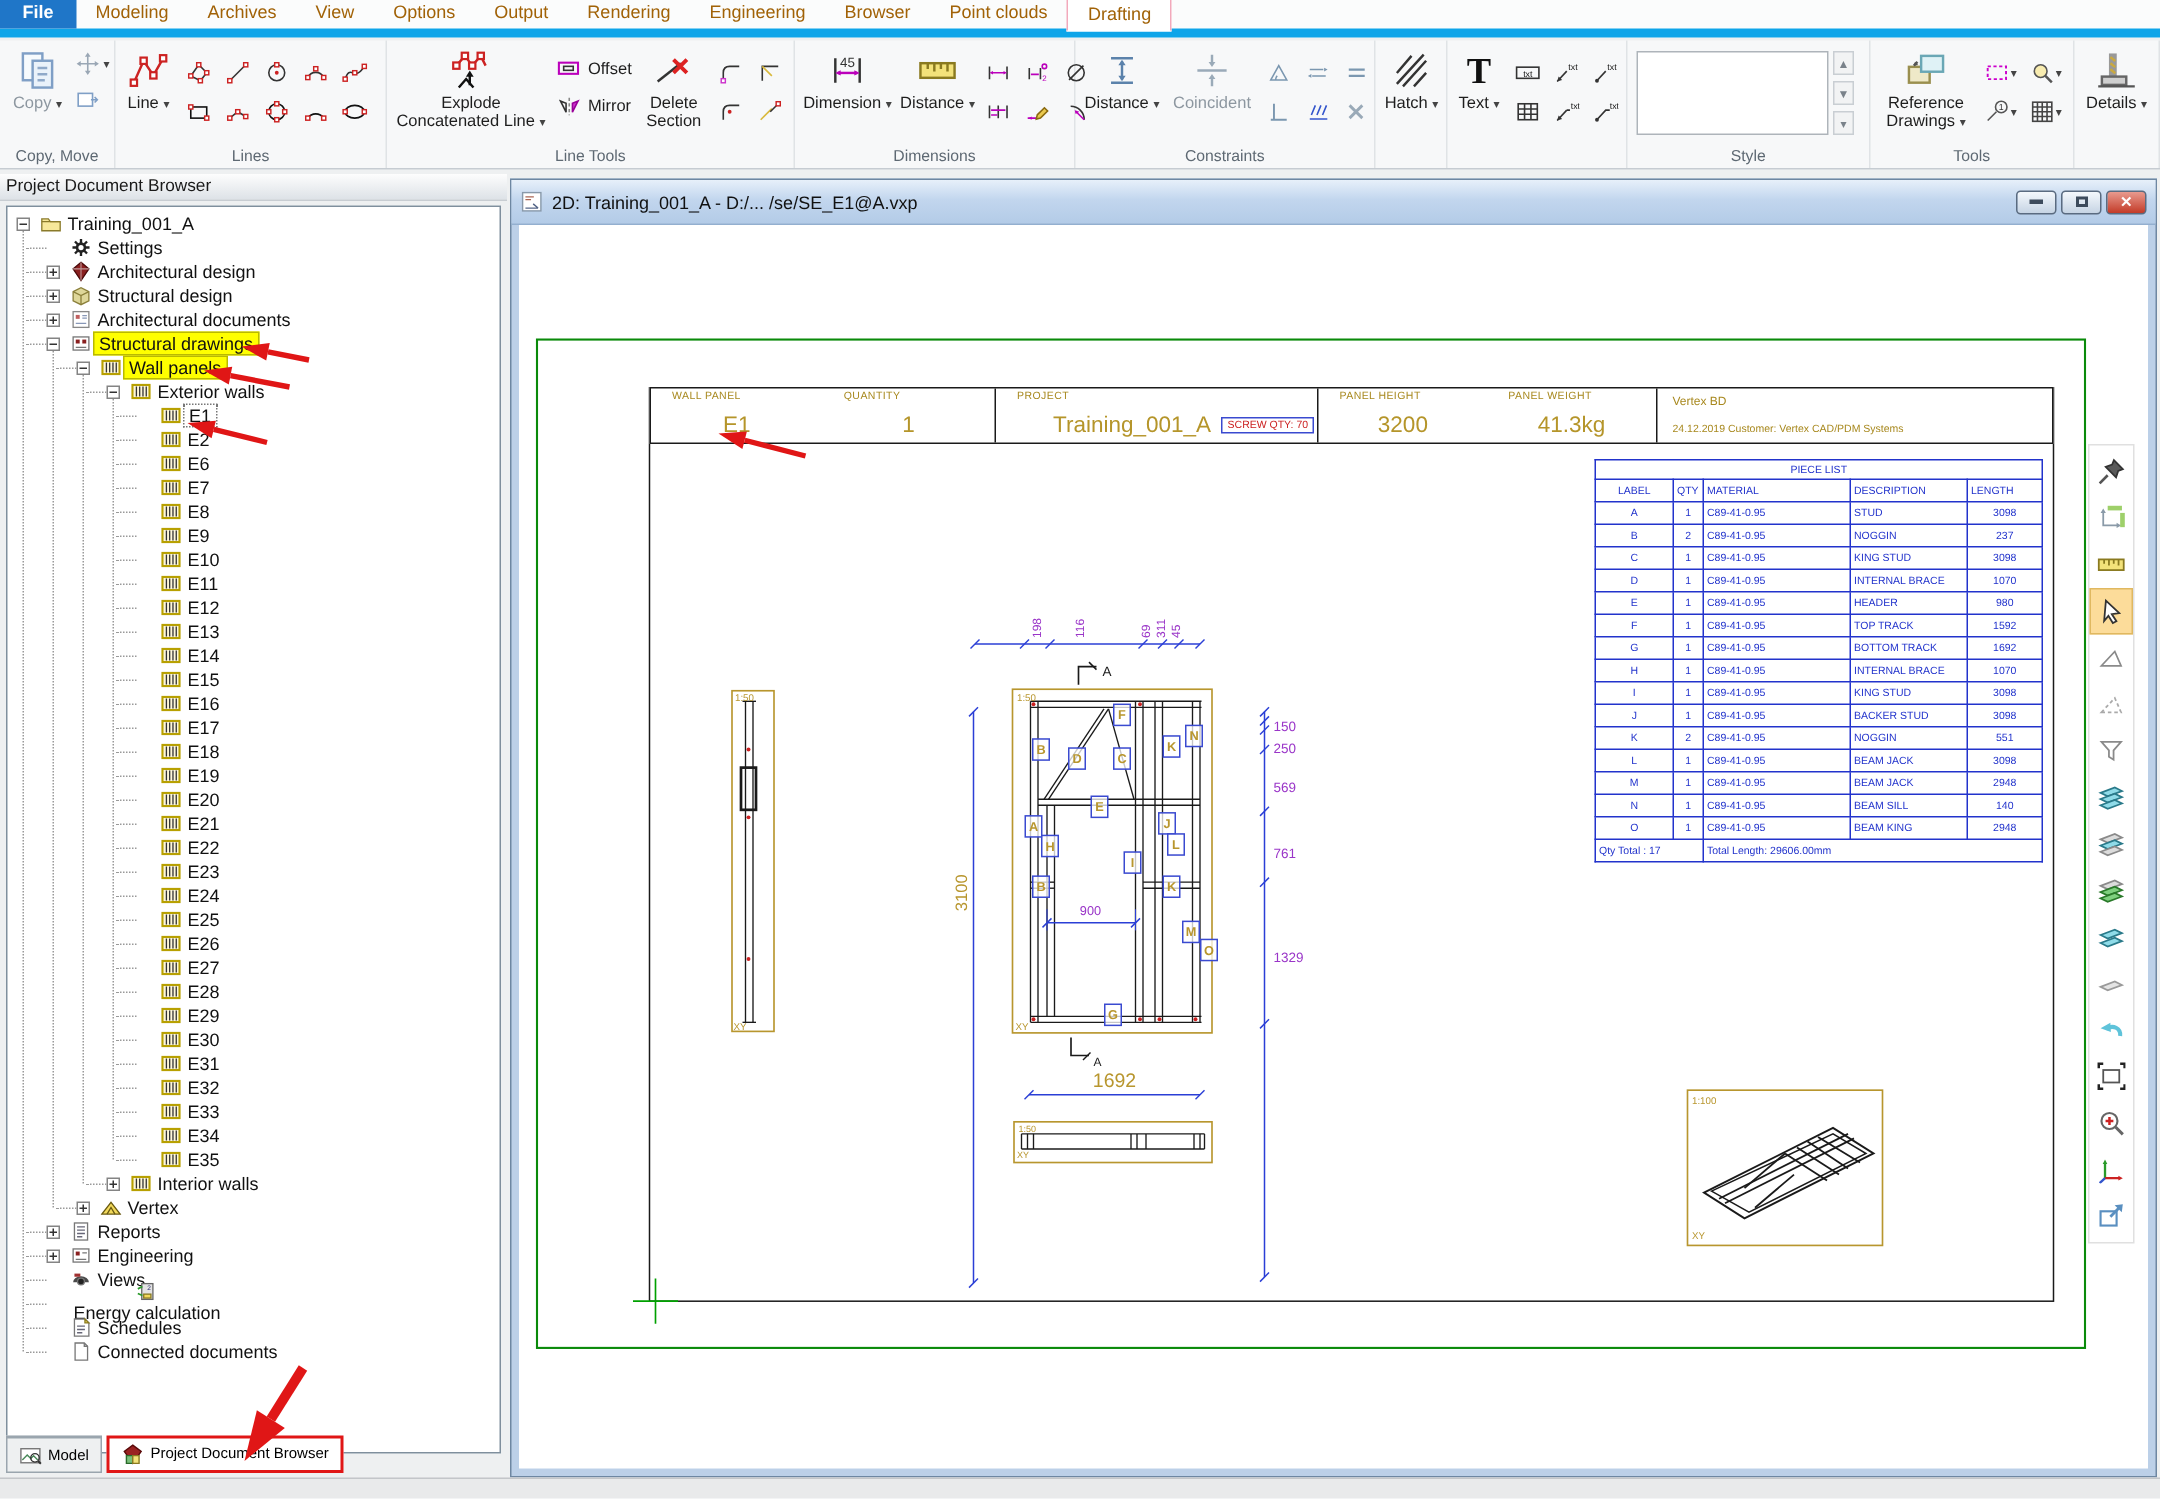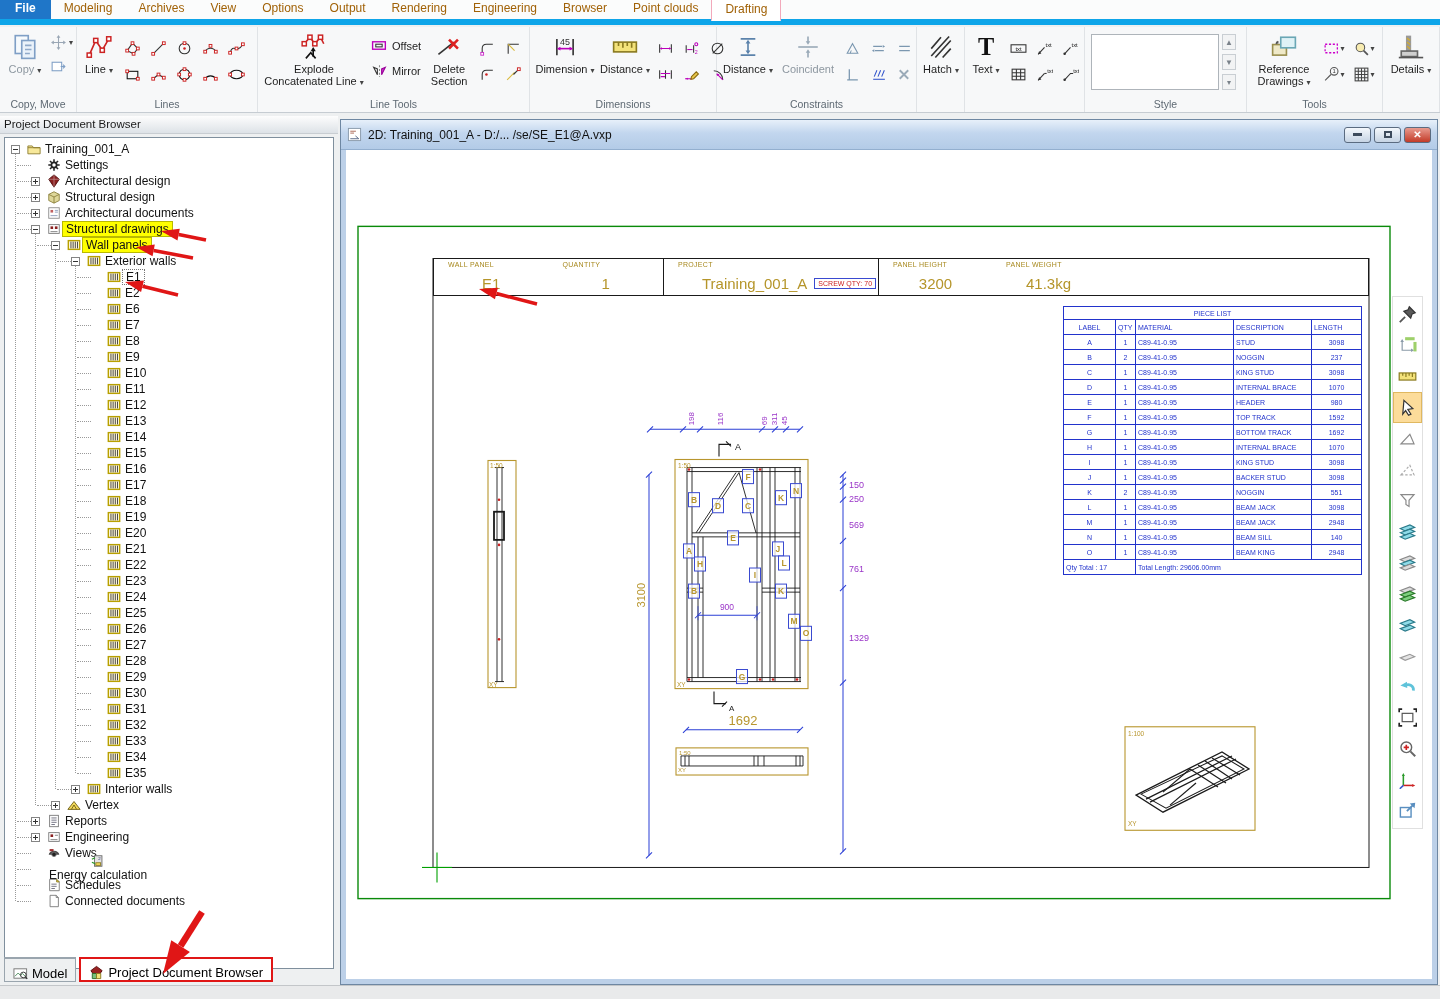--- a/index.html
+++ b/index.html
@@ -44,21 +44,21 @@
   .tlabel.focus{border:1px dotted #777}
   .texp{position:absolute;width:9px;height:9px;background:#fff;border:1px solid #848484}
   .texp i{position:absolute;background:#333}
   .texp .h{left:1px;right:1px;top:3px;height:1px}
   .texp .v{top:1px;bottom:1px;left:3px;width:1px}
   .tspine{position:absolute;width:0;border-left:1px dotted #9a9a9a}
   .tconn{position:absolute;height:0;border-top:1px dotted #9a9a9a}
   .ticon{display:inline-flex;width:16px;justify-content:center}
 
   #left-tabs{position:absolute;left:4px;bottom:3px;height:25px;display:flex;align-items:stretch;gap:3px}
-  .ltab{display:flex;align-items:flex-end;gap:4px;font-size:13px;padding:0 8px;background:#eef0f1;border:1px solid #9aa5ae;border-top:2px solid #9aa5ae}
+  .ltab{display:flex;align-items:center;gap:4px;font-size:10px;padding:0 8px;background:#eef0f1;border:1px solid #9aa5ae;border-top:2px solid #9aa5ae}
   .ltab.outlined{background:#fff;border:2px solid #e01616}
 
   
   #draw-window{position:absolute;left:340px;top:119px;width:1098px;height:866px;border:1px solid #6e87a2;background:#bcd0e8}
   #dw-titlebar{position:absolute;left:0;top:0;right:0;height:30px;background:linear-gradient(#e7f0fa,#c2d6ee 45%,#b3cbe7);display:flex;align-items:center;padding:0 6px;border-bottom:1px solid #93afcf}
   #dw-title{font-size:12px;color:#111;margin-left:6px;flex:1}
   .wbtn{width:27px;height:16px;border:1px solid #5a6b80;border-radius:3px;margin-left:3px;display:flex;align-items:center;justify-content:center;background:linear-gradient(#f4f8fc,#c6d4e4)}
   .wbtn .bar{width:9px;height:3px;background:#3d4b5c}
   .wbtn .box{width:8px;height:7px;border:2px solid #3d4b5c}
   .wbtn.close{background:linear-gradient(#e89a8e,#c33b28);color:#fff;font-size:10px;font-weight:bold}
@@ -1340,20 +1340,26 @@
       <div class="tb-cell" style="width:226px">
         <div class="tb-half">
           <div class="tb-lab">PANEL HEIGHT</div>
           <div class="tb-val">3200</div>
         </div>
         <div class="tb-half">
           <div class="tb-lab">PANEL WEIGHT</div>
           <div class="tb-val">41.3kg</div>
         </div>
       </div>
+      <div class="tb-cell" style="flex:1">
+        <div class="tb-half">
+          <div class="tb-brand">Vertex BD</div>
+          <div class="tb-date">24.12.2019    Customer: Vertex CAD/PDM Systems</div>
+        </div>
+      </div>
     </div>
 
     <div id="piece-list">
         <table>
           <colgroup>
             <col style="width:52px">
             <col style="width:20px">
             <col style="width:98px">
             <col style="width:78px">
             <col style="width:50px">

